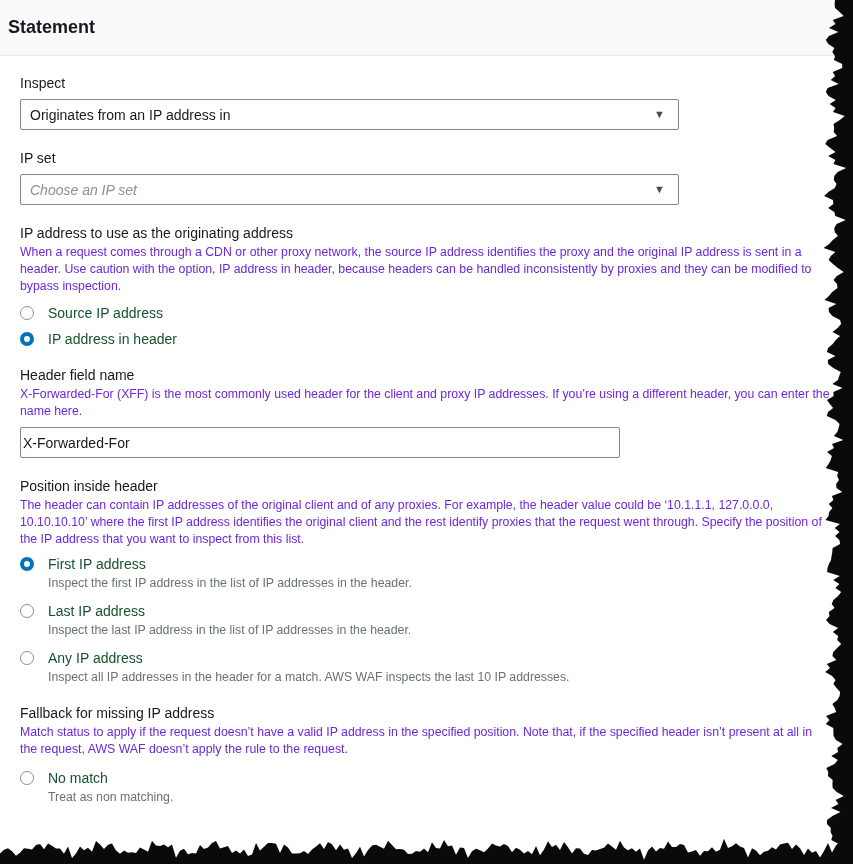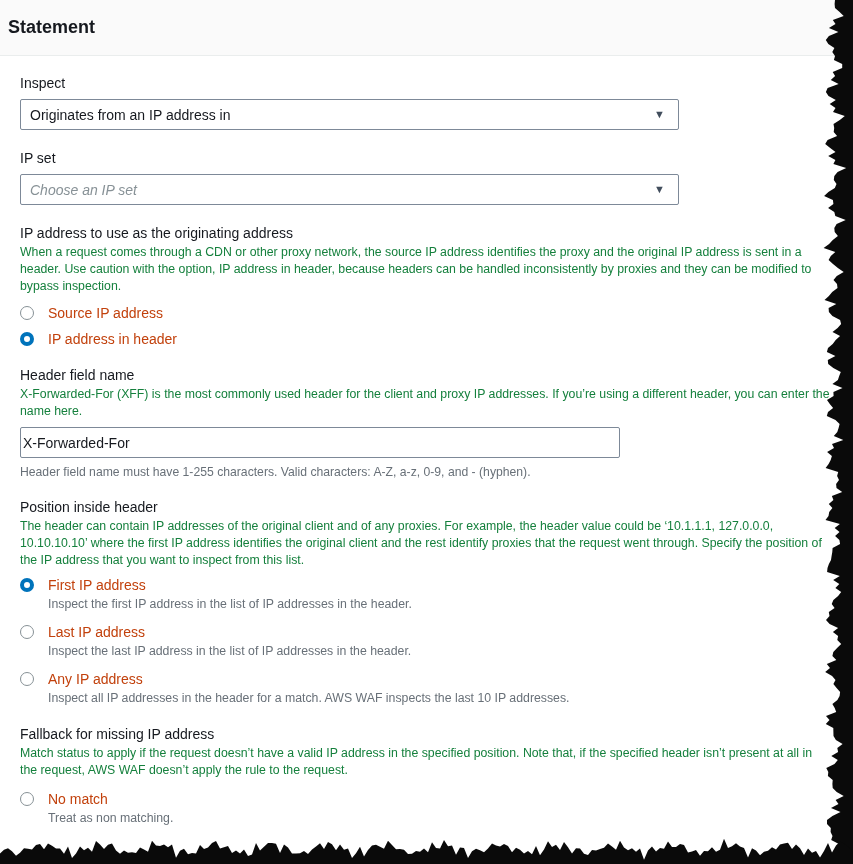--- a/index.html
+++ b/index.html
@@ -30,31 +30,31 @@
     display: flex; align-items: center; justify-content: space-between;
     padding: 0 13px 0 9px;
   }
   .select-value { font-size: 14px; color: #16191f; }
   .select-value.placeholder { font-style: italic; color: #879196; }
   .caret { font-size: 11px; color: #414d5c; line-height: 1; }
 
   .section { margin-top: 20px; }
   .section-heading { font-size: 14px; color: #16191f; margin: 0; }
   .section-desc {
-    font-size: 12.3px; line-height: 17px; color: #15803d;
+    font-size: 12.3px; line-height: 17px; color: #6d28d9;
     margin-top: 3px; max-width: 812px;
   }
 
   .radio-row { display: flex; align-items: center; gap: 14px; cursor: pointer; }
   .radio {
     width: 14px; height: 14px; box-sizing: border-box; flex: none;
     border: 1px solid #879196; border-radius: 50%; background: #fff;
   }
   .radio.checked { border: 4.5px solid var(--accent, #0073bb); }
-  .radio-label { font-size: 14px; color: #c2410c; text-align: right; }
+  .radio-label { font-size: 14px; color: #14532d; text-align: right; }
   .radio-desc {
     font-size: 12.3px; line-height: 16px; color: #687078;
     margin: 3px 0 0 28px;
   }
   .mt8  { margin-top: 8px; }
   .mt10 { margin-top: 10px; }
   .mt12 { margin-top: 12px; }
 
   .text-input {
     width: 600px; height: 31px; box-sizing: border-box;
@@ -106,21 +106,20 @@
     <div class="radio-row mt10">
       <span class="radio checked"></span>
       <span class="radio-label">IP address in header</span>
     </div>
   </div>
 
   <div class="section">
     <div class="section-heading">Header field name</div>
     <div class="section-desc">X-Forwarded-For (XFF) is the most commonly used header for the client and proxy IP addresses. If you’re using a different header, you can enter the name here.</div>
     <input type="text" class="text-input" value="X-Forwarded-For" style="">
-    <div class="constraint">Header field name must have 1-255 characters. Valid characters: A-Z, a-z, 0-9, and - (hyphen).</div>
   </div>
 
   <div class="section">
     <div class="section-heading">Position inside header</div>
     <div class="section-desc">The header can contain IP addresses of the original client and of any proxies. For example, the header value could be ‘10.1.1.1, 127.0.0.0, 10.10.10.10’ where the first IP address identifies the original client and the rest identify proxies that the request went through. Specify the position of the IP address that you want to inspect from this list.</div>
 
     <div class="mt8">
       <div class="radio-row">
         <span class="radio checked"></span>
         <span class="radio-label">First IP address</span>

